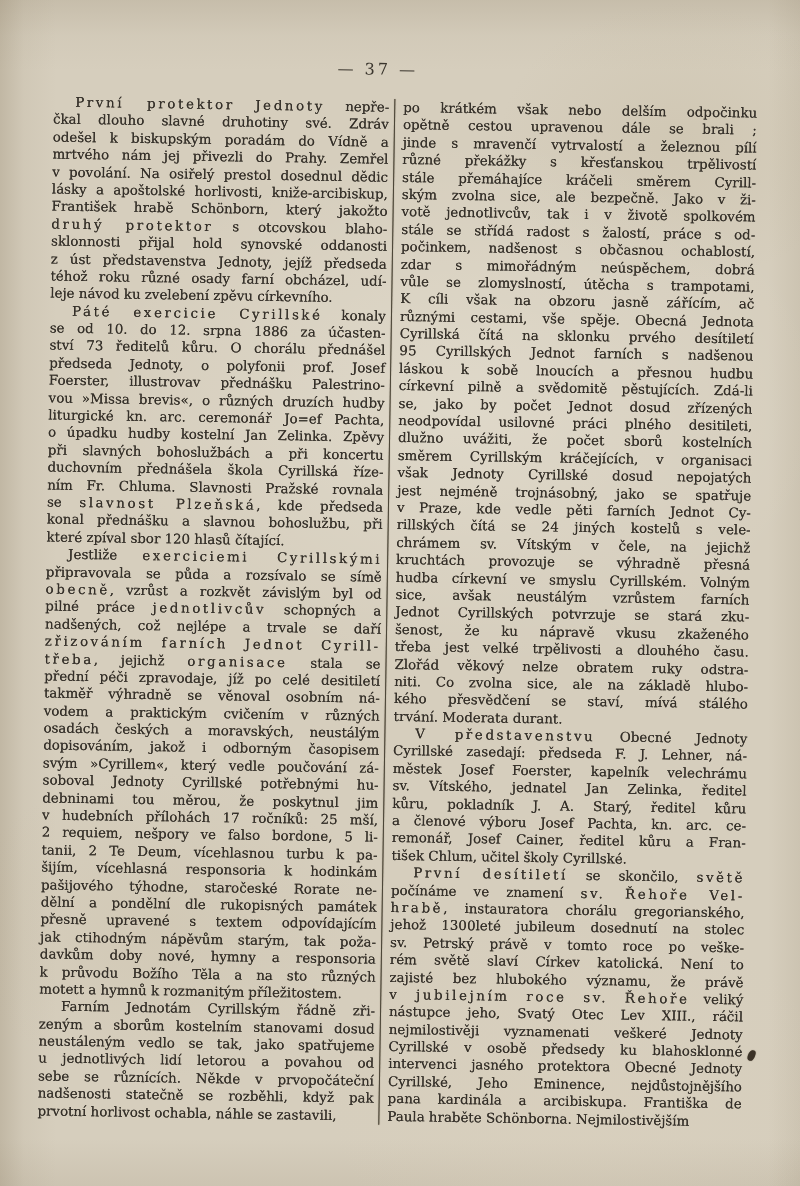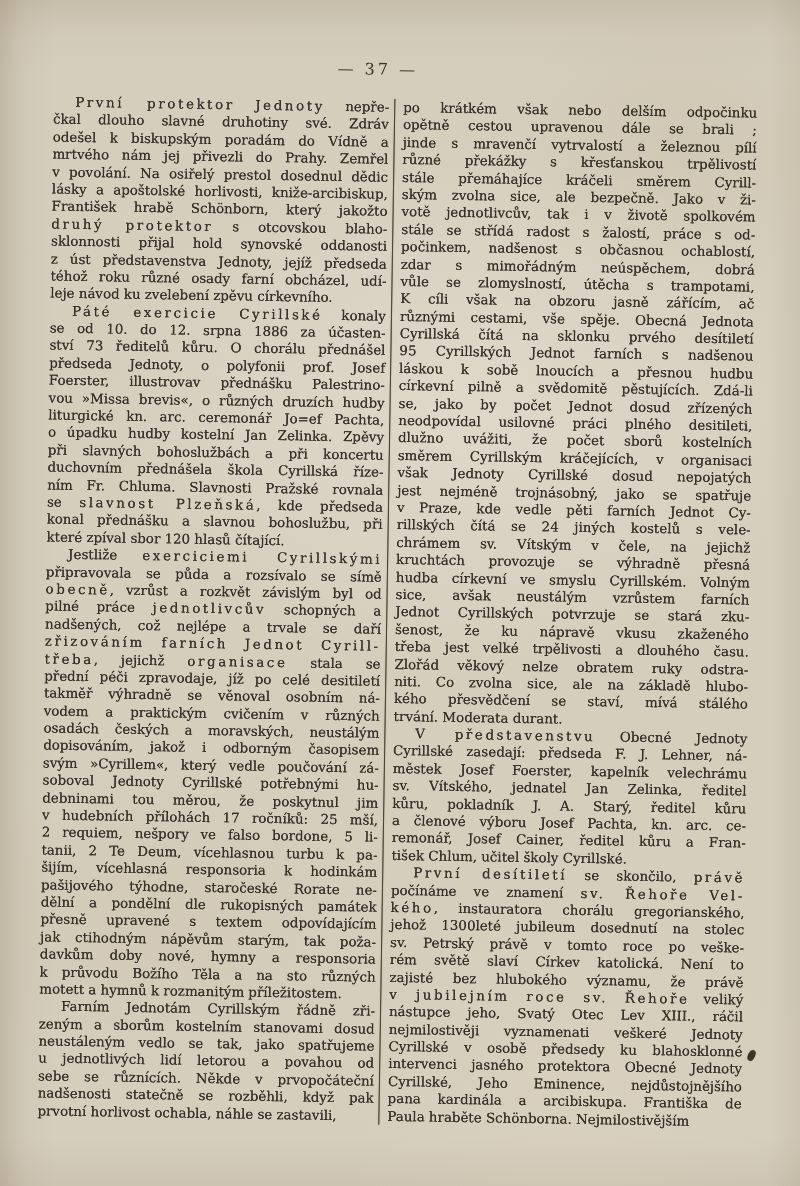--- a/index.html
+++ b/index.html
@@ -178,23 +178,23 @@
         <div class="line">kého přesvědčení se staví, mívá stálého</div>
         <div class="line pend">trvání. Moderata durant.</div>
         <div class="line indent"><span class="sp">V představenstvu</span> Obecné Jednoty</div>
         <div class="line">Cyrillské zasedají: předseda F. J. Lehner, ná-</div>
         <div class="line">městek Josef Foerster, kapelník velechrámu</div>
         <div class="line">sv. Vítského, jednatel Jan Zelinka, ředitel</div>
         <div class="line">kůru, pokladník J. A. Starý, ředitel kůru</div>
         <div class="line">a členové výboru Josef Pachta, kn. arc. ce-</div>
         <div class="line">remonář, Josef Cainer, ředitel kůru a Fran-</div>
         <div class="line pend">tišek Chlum, učitel školy Cyrillské.</div>
-        <div class="line indent"><span class="sp">První desítiletí</span> se skončilo, <span class="sp">právě</span></div>
+        <div class="line indent"><span class="sp">První desítiletí</span> se skončilo, <span class="sp">světě</span></div>
         <div class="line">počínáme ve znamení <span class="sp">sv. Řehoře Vel-</span></div>
-        <div class="line"><span class="sp">kého</span>, instauratora chorálu gregorianského,</div>
+        <div class="line"><span class="sp">hrabě</span>, instauratora chorálu gregorianského,</div>
         <div class="line">jehož 1300leté jubileum dosednutí na stolec</div>
         <div class="line">sv. Petrský právě v tomto roce po veške-</div>
         <div class="line">rém světě slaví Církev katolická. Není to</div>
         <div class="line">zajisté bez hlubokého významu, že právě</div>
         <div class="line"><span class="sp">v jubilejním roce sv. Řehoře</span> veliký</div>
         <div class="line">nástupce jeho, Svatý Otec Lev XIII., ráčil</div>
         <div class="line">nejmilostivěji vyznamenati veškeré Jednoty</div>
         <div class="line">Cyrillské v osobě předsedy ku blahosklonné</div>
         <div class="line">intervenci jasného protektora Obecné Jednoty</div>
         <div class="line">Cyrillské, Jeho Eminence, nejdůstojnějšího</div>

